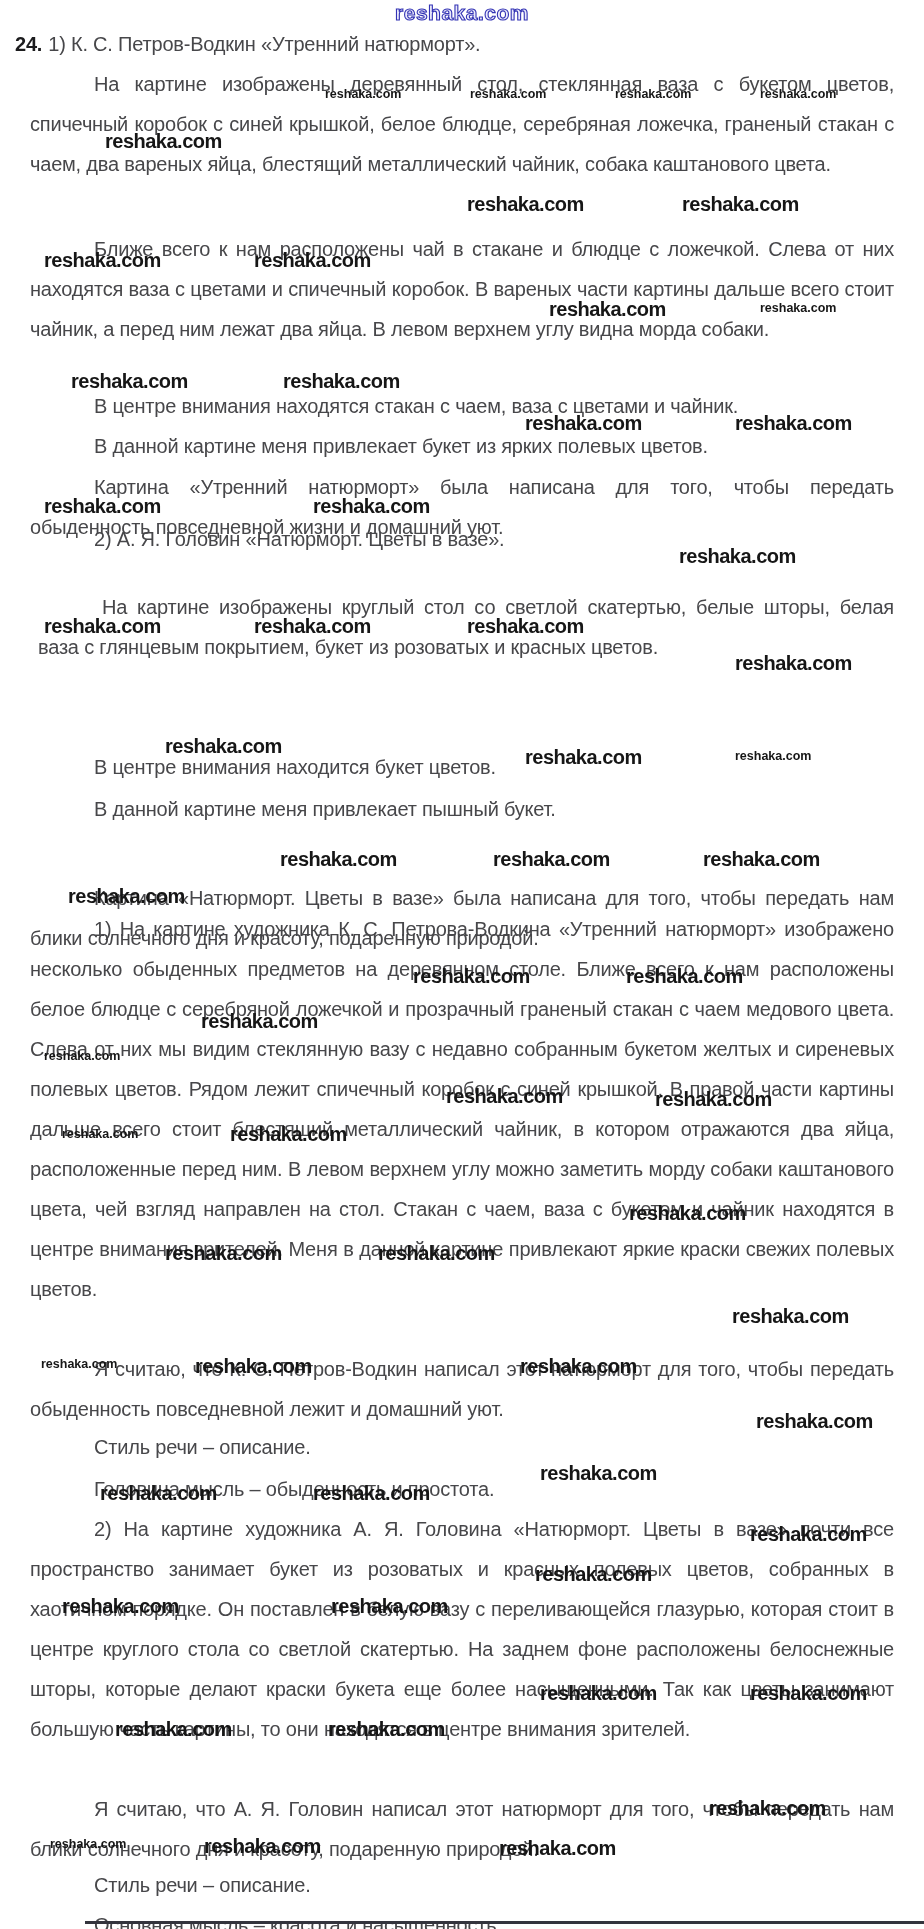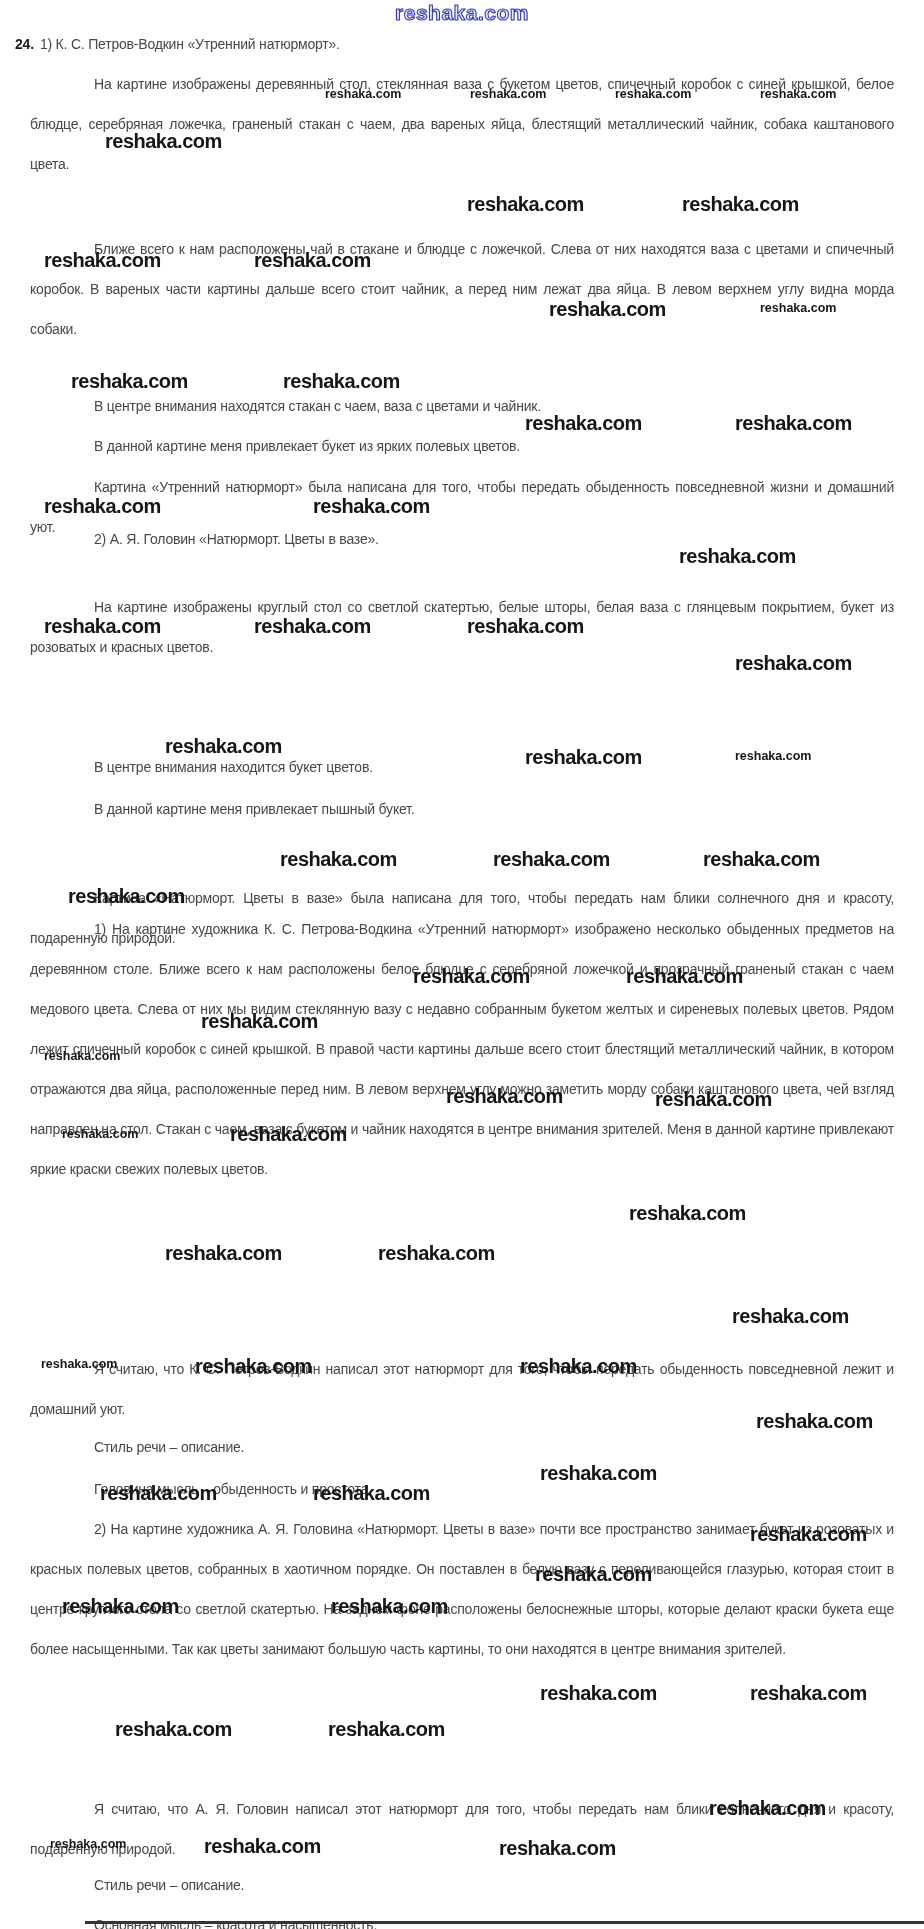--- a/index.html
+++ b/index.html
@@ -6,21 +6,21 @@
   #page{
     position:relative;
     width:924px;height:1929px;
     background:#ffffff;
     overflow:hidden;
     font-family:"Liberation Sans","DejaVu Sans",sans-serif;
     color:#47474a;
   }
   .para{
     position:absolute;left:30px;right:30px;
-    font-size:14px;line-height:40px;
+    font-size:20px;line-height:40px;
     text-align:justify;text-indent:64px;
     letter-spacing:-0.2px;
     color:#47474a;
     white-space:normal;
   }
   .heading{
     text-align:left;text-indent:64px;
   }
   .task-num{
     font-weight:bold;color:#1c1c1e;
@@ -60,21 +60,21 @@
   <div class="para heading" style="top:24px;"><span class="task-num">24.</span><span>1) К. С. Петров-Водкин «Утренний натюрморт».</span></div>
 
   <div class="para" style="top:64px;">На картине изображены деревянный стол, стеклянная ваза с букетом цветов, спичечный коробок с синей крышкой, белое блюдце, серебряная ложечка, граненый стакан с чаем, два вареных яйца, блестящий металлический чайник, собака каштанового цвета.</div>
   <div class="para" style="top:229px;">Ближе всего к нам расположены чай в стакане и блюдце с ложечкой. Слева от них находятся ваза с цветами и спичечный коробок. В вареных части картины дальше всего стоит чайник, а перед ним лежат два яйца. В левом верхнем углу видна морда собаки.</div>
   <div class="para" style="top:386px;">В центре внимания находятся стакан с чаем, ваза с цветами и чайник.</div>
   <div class="para" style="top:467px;">Картина «Утренний натюрморт» была написана для того, чтобы передать обыденность повседневной жизни и домашний уют.</div>
   <div class="para" style="top:426px;">В данной картине меня привлекает букет из ярких полевых цветов.</div>
 
   <div class="para heading" style="top:519px;"><span>2) А. Я. Головин «Натюрморт. Цветы в вазе».</span></div>
 
-  <div class="para" style="top:587px;">На картине изображены круглый стол со светлой скатертью, белые шторы, белая ваза с глянцевым покрытием, букет из розоватых и красных цветов.</div>
+  <div class="para" style="top:587px;margin-left:8px;">На картине изображены круглый стол со светлой скатертью, белые шторы, белая ваза с глянцевым покрытием, букет из розоватых и красных цветов.</div>
   <div class="para" style="top:789px;">В данной картине меня привлекает пышный букет.</div>
   <div class="para" style="top:747px;">В центре внимания находится букет цветов.</div>
   <div class="para" style="top:878px;">Картина «Натюрморт. Цветы в вазе» была написана для того, чтобы передать нам блики солнечного дня и красоту, подаренную природой.</div>
 
   <div class="para" style="top:909px;">1) На картине художника К. С. Петрова-Водкина «Утренний натюрморт» изображено несколько обыденных предметов на деревянном столе. Ближе всего к нам расположены белое блюдце с серебряной ложечкой и прозрачный граненый стакан с чаем медового цвета. Слева от них мы видим стеклянную вазу с недавно собранным букетом желтых и сиреневых полевых цветов. Рядом лежит спичечный коробок с синей крышкой. В правой части картины дальше всего стоит блестящий металлический чайник, в котором отражаются два яйца, расположенные перед ним. В левом верхнем углу можно заметить морду собаки каштанового цвета, чей взгляд направлен на стол. Стакан с чаем, ваза с букетом и чайник находятся в центре внимания зрителей. Меня в данной картине привлекают яркие краски свежих полевых цветов.</div>
   <div class="para" style="top:1349px;">Я считаю, что К. С. Петров-Водкин написал этот натюрморт для того, чтобы передать обыденность повседневной лежит и домашний уют.</div>
   <div class="para" style="top:1427px;">Стиль речи – описание.</div>
   <div class="para" style="top:1469px;">Головина мысль – обыденность и простота.</div>
 
   <div class="para" style="top:1509px;">2) На картине художника А. Я. Головина «Натюрморт. Цветы в вазе» почти все пространство занимает букет из розоватых и красных полевых цветов, собранных в хаотичном порядке. Он поставлен в белую вазу с переливающейся глазурью, которая стоит в центре круглого стола со светлой скатертью. На заднем фоне расположены белоснежные шторы, которые делают краски букета еще более насыщенными. Так как цветы занимают большую часть картины, то они находятся в центре внимания зрителей.</div>

